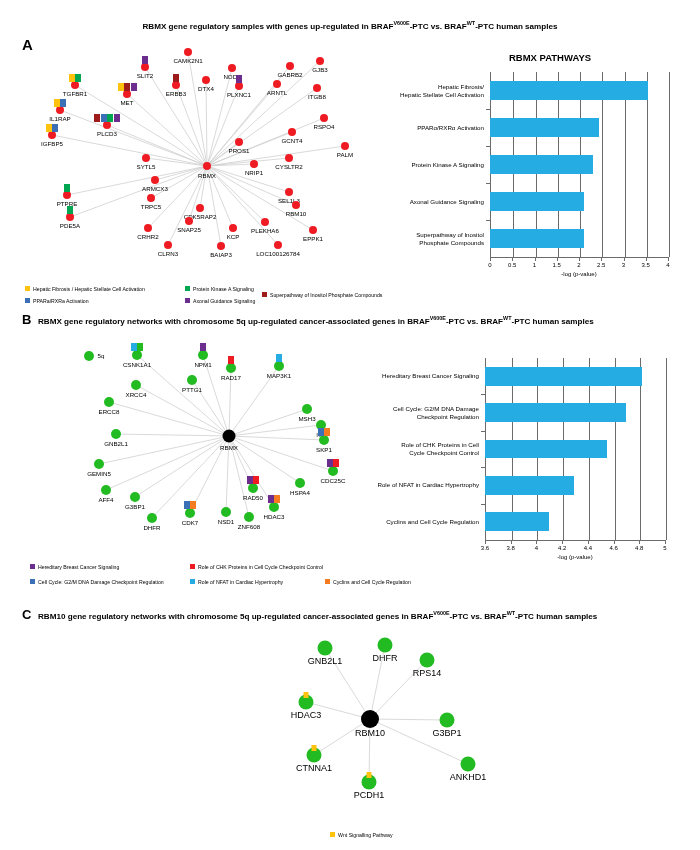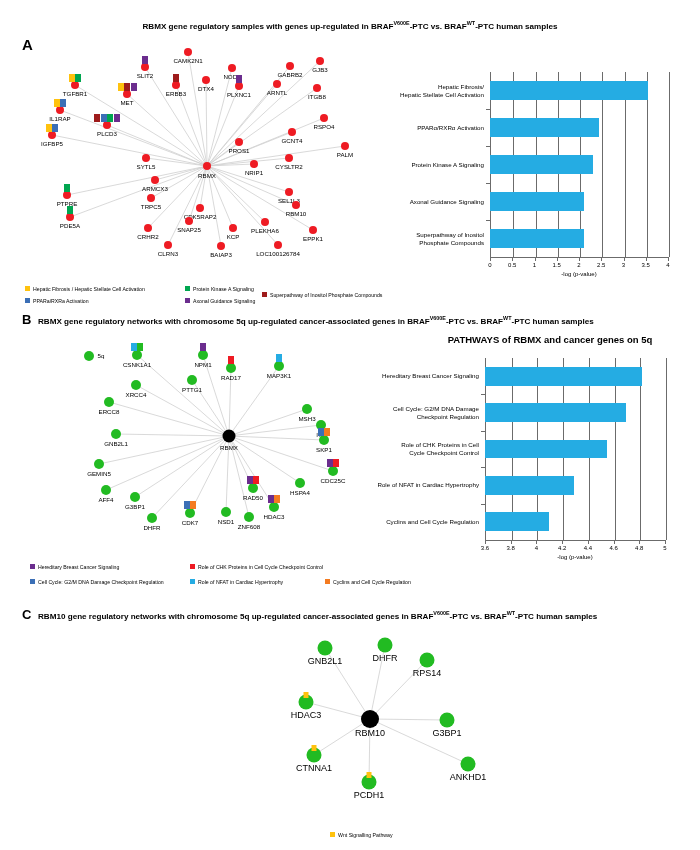--- a/index.html
+++ b/index.html
@@ -178,20 +178,21 @@
 
 <div>
     <div class="legend-item" style="left: 25px; top: 285px;"><span class="sw" style="background: rgb(255, 194, 14);"></span><span class="txt">Hepatic Fibrosis / Hepatic Stellate Cell Activation</span></div>
     <div class="legend-item" style="left: 185px; top: 285px;"><span class="sw" style="background: rgb(0, 166, 80);"></span><span class="txt">Protein Kinase A Signaling</span></div>
     <div class="legend-item" style="left: 25px; top: 297px;"><span class="sw" style="background: rgb(59, 111, 182);"></span><span class="txt">PPARa/RXRa Activation</span></div>
     <div class="legend-item" style="left: 185px; top: 297px;"><span class="sw" style="background: rgb(107, 45, 142);"></span><span class="txt">Axonal Guidance Signaling</span></div>
     <div class="legend-item" style="left: 262px; top: 291px;"><span class="sw" style="background: rgb(158, 27, 27);"></span><span class="txt">Superpathway of Inositol Phosphate Compounds</span></div>
   </div>
 
 <div class="chart" style="left:400px;top:50px;width:300px;height:235px;">
+  <div class="chart-title" style="top:2px;">RBMX PATHWAYS</div>
 <div class="plot" style="left: 90px; top: 22px; width: 178px; height: 185px;">
       <div class="grid-line" style="left: 22.25px; height: 185px;"></div>
       <div class="grid-line" style="left: 44.5px; height: 185px;"></div>
       <div class="grid-line" style="left: 66.75px; height: 185px;"></div>
       <div class="grid-line" style="left: 89px; height: 185px;"></div>
       <div class="grid-line" style="left: 111.25px; height: 185px;"></div>
       <div class="grid-line" style="left: 133.5px; height: 185px;"></div>
       <div class="grid-line" style="left: 155.75px; height: 185px;"></div>
       <div class="grid-line" style="left: 178px; height: 185px;"></div>
     </div>
@@ -330,21 +331,20 @@
 
 <div>
     <div class="legend-item" style="left: 30px; top: 563px;"><span class="sw" style="background: rgb(107, 45, 142);"></span><span class="txt">Hereditary Breast Cancer Signaling</span></div>
     <div class="legend-item" style="left: 190px; top: 563px;"><span class="sw" style="background: rgb(238, 27, 35);"></span><span class="txt">Role of CHK Proteins in Cell Cycle Checkpoint Control</span></div>
     <div class="legend-item" style="left: 30px; top: 578px;"><span class="sw" style="background: rgb(59, 111, 182);"></span><span class="txt">Cell Cycle: G2/M DNA Damage Checkpoint Regulation</span></div>
     <div class="legend-item" style="left: 190px; top: 578px;"><span class="sw" style="background: rgb(37, 172, 227);"></span><span class="txt">Role of NFAT in Cardiac Hypertrophy</span></div>
     <div class="legend-item" style="left: 325px; top: 578px;"><span class="sw" style="background: rgb(244, 123, 32);"></span><span class="txt">Cyclins and Cell Cycle Regulation</span></div>
   </div>
 
 <div class="chart" style="left:400px;top:332px;width:300px;height:250px;">
-  <div class="chart-title" style="top:2px;">PATHWAYS of RBMX and cancer genes on 5q</div>
 <div class="plot" style="left: 85px; top: 26px; width: 180px; height: 182px;">
       <div class="grid-line" style="left: 25.7143px; height: 182px;"></div>
       <div class="grid-line" style="left: 51.4286px; height: 182px;"></div>
       <div class="grid-line" style="left: 77.1429px; height: 182px;"></div>
       <div class="grid-line" style="left: 102.857px; height: 182px;"></div>
       <div class="grid-line" style="left: 128.571px; height: 182px;"></div>
       <div class="grid-line" style="left: 154.286px; height: 182px;"></div>
       <div class="grid-line" style="left: 180px; height: 182px;"></div>
     </div>
     <div class="bar" style="left: 85px; top: 180.336px; width: 64.2857px; height: 18.928px; background: rgb(37, 172, 227);"></div>

